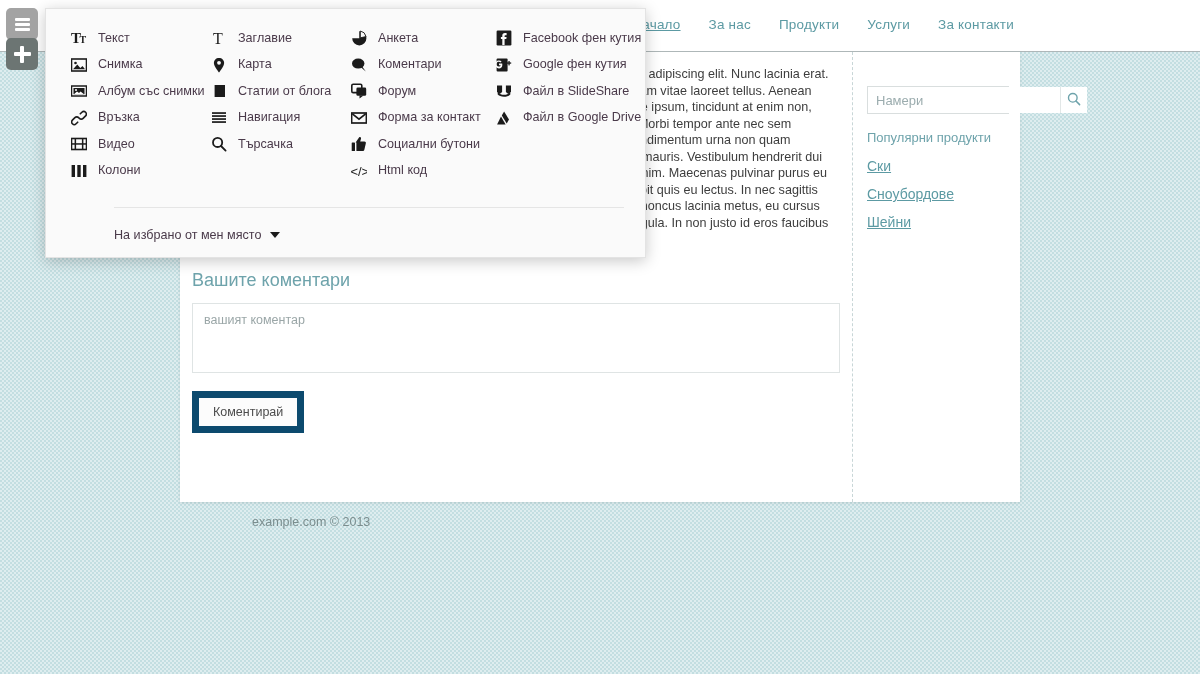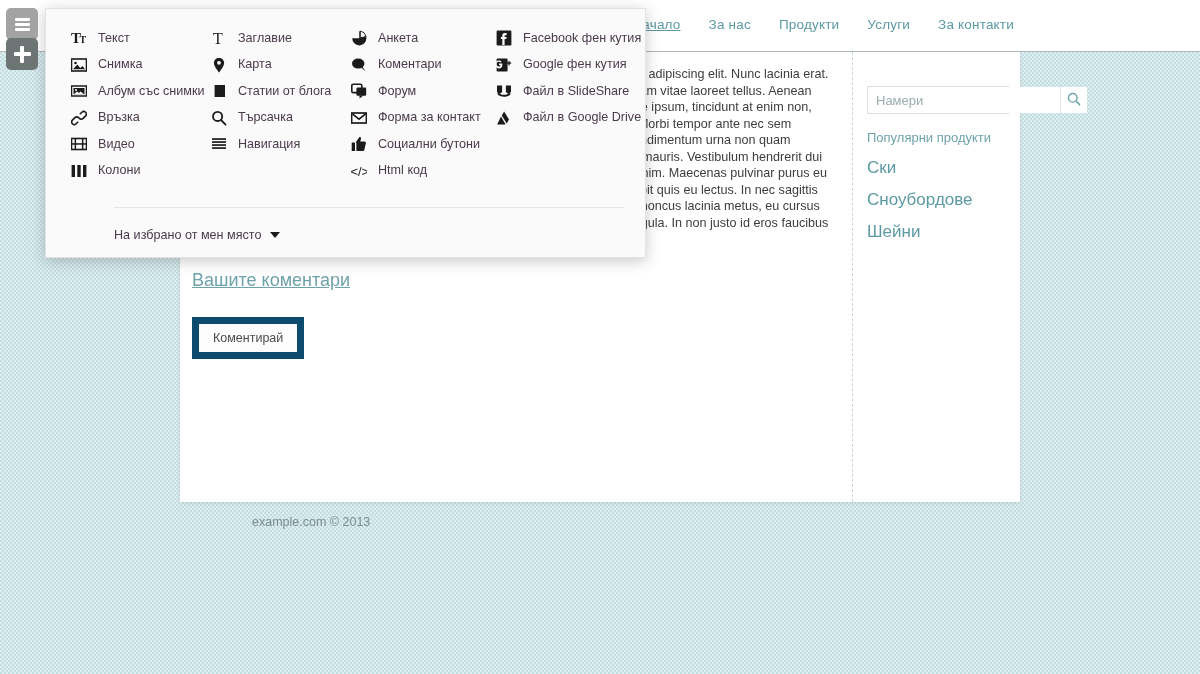--- a/index.html
+++ b/index.html
@@ -85,39 +85,38 @@
     flex: 1; border: 0; outline: 0; padding: 0 8px;
     font-family: "Liberation Sans", sans-serif; font-size: 13px; color: #8d9b9c;
   }
   #search-input::placeholder { color: #9bacae; }
   #search-btn {
     width: 30px; border: 0; border-left: 1px solid #e2e7e7; background: #fff;
     display: flex; align-items: center; justify-content: center; cursor: pointer;
   }
   .sb-title { font-size: 13px; color: #6ea3ab; margin-bottom: 13px; }
   .sb-link {
-    display: block; font-size: 17px; color: #5c9aa3;
-    margin-bottom: 12px; cursor: pointer;
+    display: block; font-size: 14px; color: #5c9aa3;
+    text-decoration: underline; margin-bottom: 12px; cursor: pointer;
   }
 
   
   #hero-img {
     float: left; width: 215px; height: 40px; margin: 0 14px 6px 0;
     background:
       linear-gradient(105deg, #cfd3d2 0%, #b8bfbe 18%, #d9dee0 30%, #8d9aa6 46%,
                       #3f4e63 58%, #2a3647 70%, #cfe0ee 82%, #aac5dc 100%);
   }
   #body-text {
     font-size: 12.6px; line-height: 16.5px; color: #3d3d3d;
     text-align: left;
   }
   #comments-title {
     font-size: 18px; color: #6ea3ab; font-weight: normal;
     margin: 22px 0 12px 0;
-    text-decoration: underline;
   }
   #comment-box {
     width: 648px; height: 70px; border: 1px solid #dfe4e4; background: #fff;
     padding: 9px 11px; font-family: "Liberation Sans", sans-serif;
     font-size: 12.5px; color: #9aa6a7; resize: none; outline: none;
   }
   #comment-box::placeholder { color: #9aa6a7; }
   #comment-submit {
     margin-top: 14px; padding: 7px 14px;
     background: #fcfcfc; border: 7px solid #0c4a6e;
@@ -192,20 +191,21 @@
 <div id="page">
 
   <div id="content-col">
     <div id="hero-img"></div>
     <div id="body-text"><span>Lorem ipsum dolor sit amet, consectetur adipiscing elit. Nunc lacinia erat. Mauris dui elit, sollicitudin at lacus. Nullam vitae laoreet tellus. Aenean ante felis, mollis nec pellentesque neque ipsum, tincidunt at enim non, consequat mauris. Maecenas gravida rutrum quam, eu rutrum lectus fringilla at. Morbi tempor ante nec sem imperdiet, </span>
       <span>Aliquam nisl mi, interdum nec lobortis quis, hendrerit id tortor. Nulla condimentum urna non quam pellentesque scelerisque. Nam eget dolor a turpis tempor vestibulum in faucibus mauris. Vestibulum hendrerit dui arcu, id dignissim augue sagittis id. Donec nec bibendum neque, a consectetur enim. Maecenas pulvinar purus eu rutrum malesuada. Proin non interdum diam. Ut sed magna ac est pulvinar suscipit quis eu lectus. In nec sagittis lectus, eget ornare massa. Aliquam erat volutpat. Sed eget lobortis nunc. Etiam rhoncus lacinia metus, eu cursus arcu. Sed laoreet orci vel dui semper, at rutrum urna dignissim. Quisque vel elit ligula. In non justo id eros faucibus aliquet ut nec mi. Sed eu blandit sapien.</span>
     </div>
 
     <h2 id="comments-title">Вашите коментари</h2>
 
+    <textarea id="comment-box" placeholder="вашият коментар" style=""></textarea>
 
     <div>
       <button id="comment-submit">Коментирай</button>
     </div>
   </div>
 
   <aside id="sidebar-col">
     <div id="search-wrap">
       <input id="search-input" type="text" placeholder="Намери" style="">
       <button id="search-btn">
@@ -332,38 +332,38 @@
             <svg width="16" height="16" viewBox="0 0 16 16" fill="#1b1b1b">
               <path d="M2 2 h12 v12 h-12 z"></path>
               <rect x="2" y="2" width="1.6" height="12" fill="#fafafa"></rect>
             </svg>
           </span>
           <span class="wlabel">Статии от блога</span>
         </div>
         <div class="witem">
           <span class="wicon">
             <svg width="16" height="16" viewBox="0 0 16 16" fill="#1b1b1b">
+              <rect x="1" y="2.2" width="14" height="1.7"></rect>
+              <rect x="1" y="5.2" width="14" height="1.7"></rect>
+              <rect x="1" y="8.2" width="14" height="1.7"></rect>
+              <rect x="1" y="11.2" width="14" height="1.7"></rect>
+            </svg>
+          </span>
+          <span class="wlabel">Навигация</span>
+        </div>
+        <div class="witem">
+          <span class="wicon">
+            <svg width="16" height="16" viewBox="0 0 16 16" fill="#1b1b1b">
               <g fill="none" stroke="#1b1b1b" stroke-width="1.8">
                 <circle cx="6.6" cy="6.4" r="4.6"></circle>
                 <line x1="10" y1="10" x2="14.6" y2="14.6" stroke-linecap="round"></line>
               </g>
             </svg>
           </span>
           <span class="wlabel">Търсачка</span>
-        </div>
-        <div class="witem">
-          <span class="wicon">
-            <svg width="16" height="16" viewBox="0 0 16 16" fill="#1b1b1b">
-              <rect x="1" y="2.2" width="14" height="1.7"></rect>
-              <rect x="1" y="5.2" width="14" height="1.7"></rect>
-              <rect x="1" y="8.2" width="14" height="1.7"></rect>
-              <rect x="1" y="11.2" width="14" height="1.7"></rect>
-            </svg>
-          </span>
-          <span class="wlabel">Навигация</span>
         </div>
       </div>
       <div class="wcol">
         <div class="witem">
           <span class="wicon">
             <svg width="16" height="16" viewBox="0 0 16 16" fill="#1b1b1b">
               <path d="M8 8 V0.9 A7.1 7.1 0 1 1 0.9 8 Z" transform="translate(0.3,0.3)"></path>
               <path d="M9.3 1 A7 7 0 0 1 15 6.6 L9.3 7.8 Z" fill="#fafafa" stroke="#1b1b1b" stroke-width="0.9"></path>
             </svg>
           </span>

